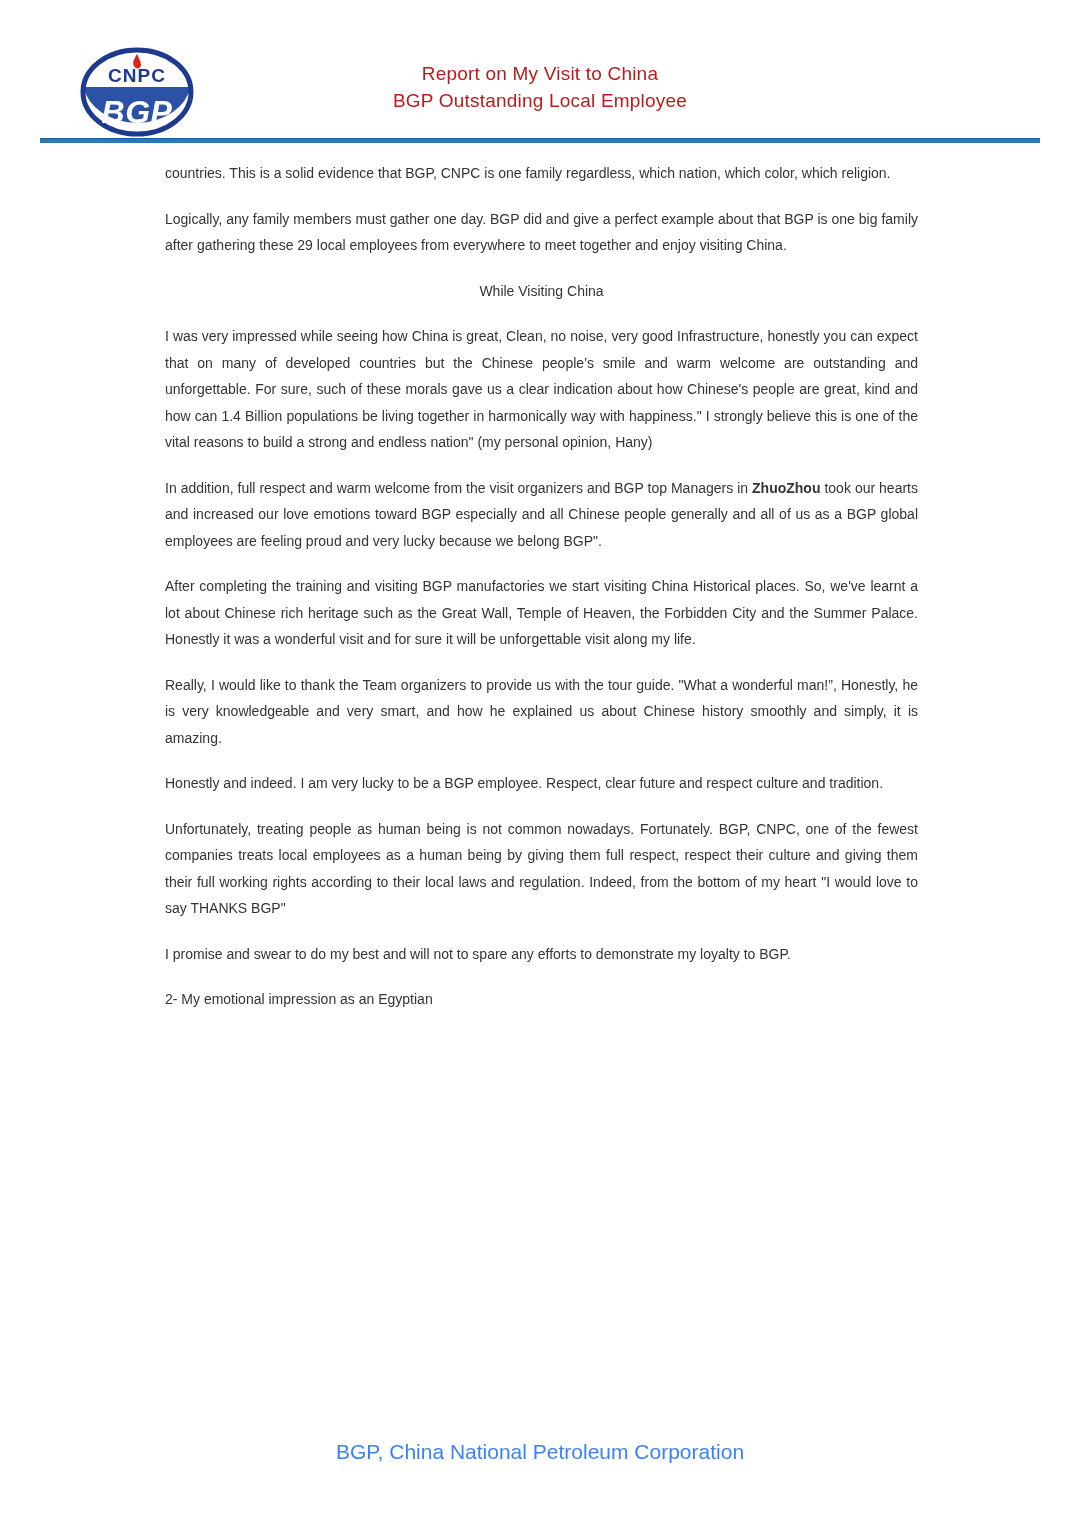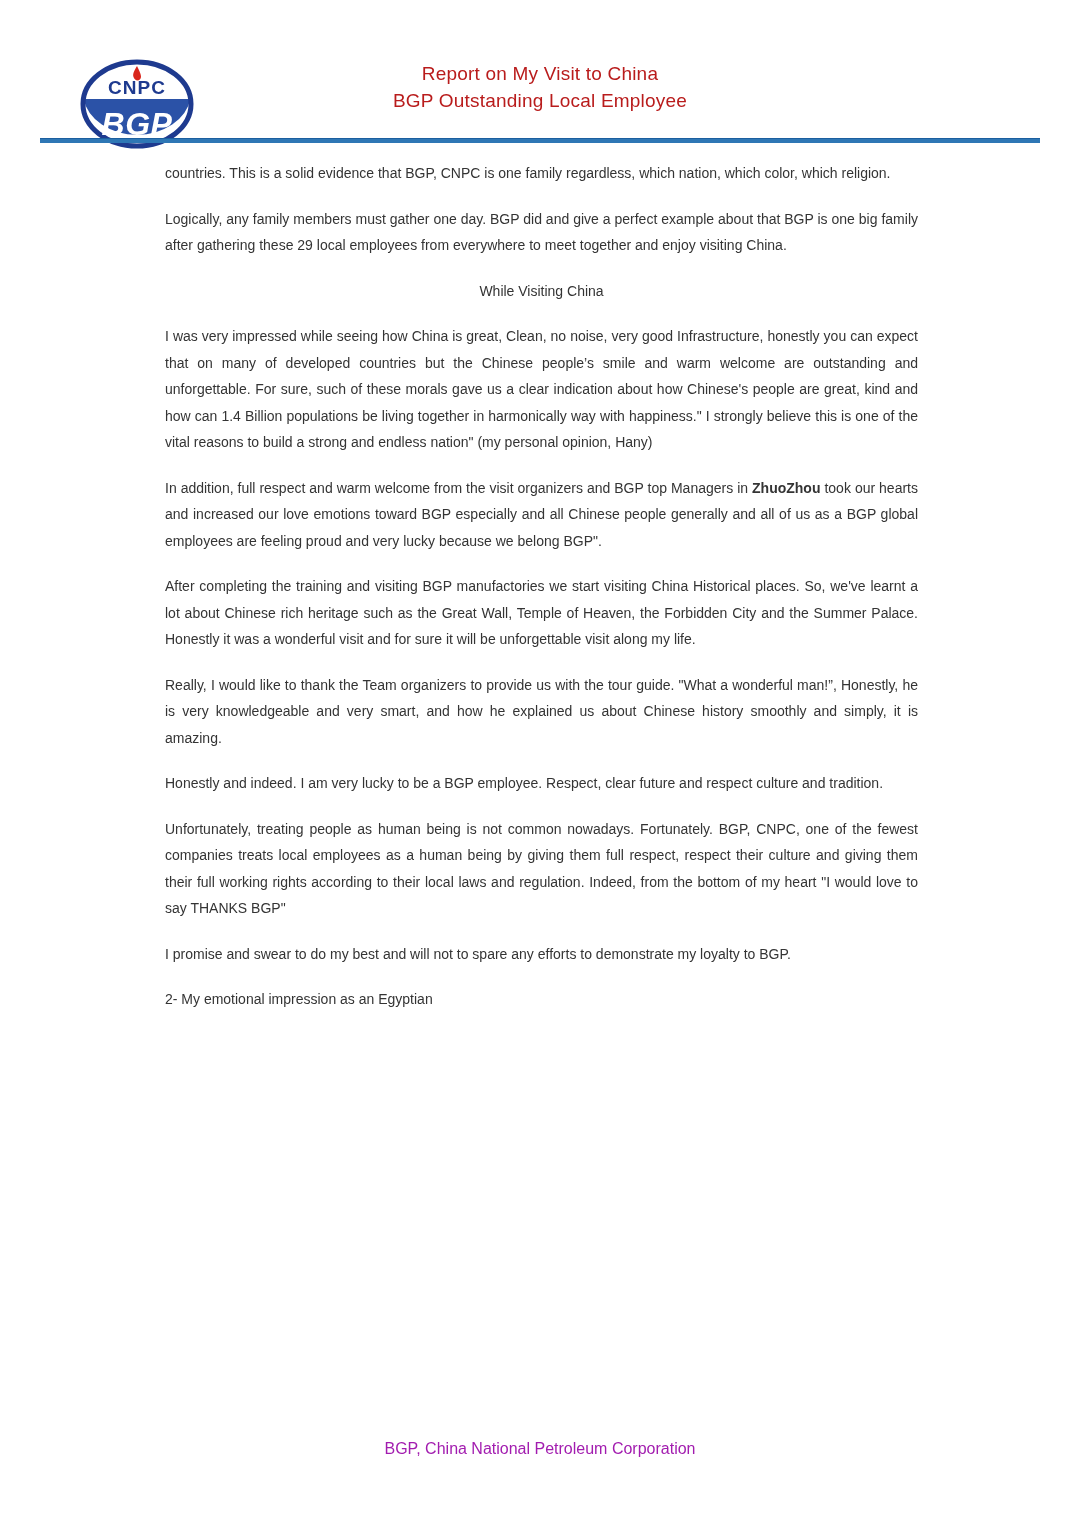--- a/index.html
+++ b/index.html
@@ -17,21 +17,21 @@
   }
   
   .page-header {
     position: absolute;
     top: 0; left: 0;
     width: 1080px;
     height: 145px;
   }
   .logo-wrap {
     position: absolute;
-    top: 58px;
+    top: 46px;
     left: 78px;
     width: 118px;
     height: 92px;
   }
   .header-titles {
     position: absolute;
     top: 60px;
     left: 0;
     width: 1080px;
     text-align: center;
@@ -69,22 +69,22 @@
   .doc-body .bold {
     font-weight: bold;
   }
   
   .page-footer {
     position: absolute;
     top: 1440px;
     left: 0;
     width: 1080px;
     text-align: center;
-    font-size: 16px;
-    color: #a21caf;
+    font-size: 21px;
+    color: #3b82f6;
   }
 </style>
 </head>
 <body>
 
 <div class="page-header">
 
   <div class="logo-wrap">
     <svg width="118" height="92" viewBox="0 0 118 92">
 

